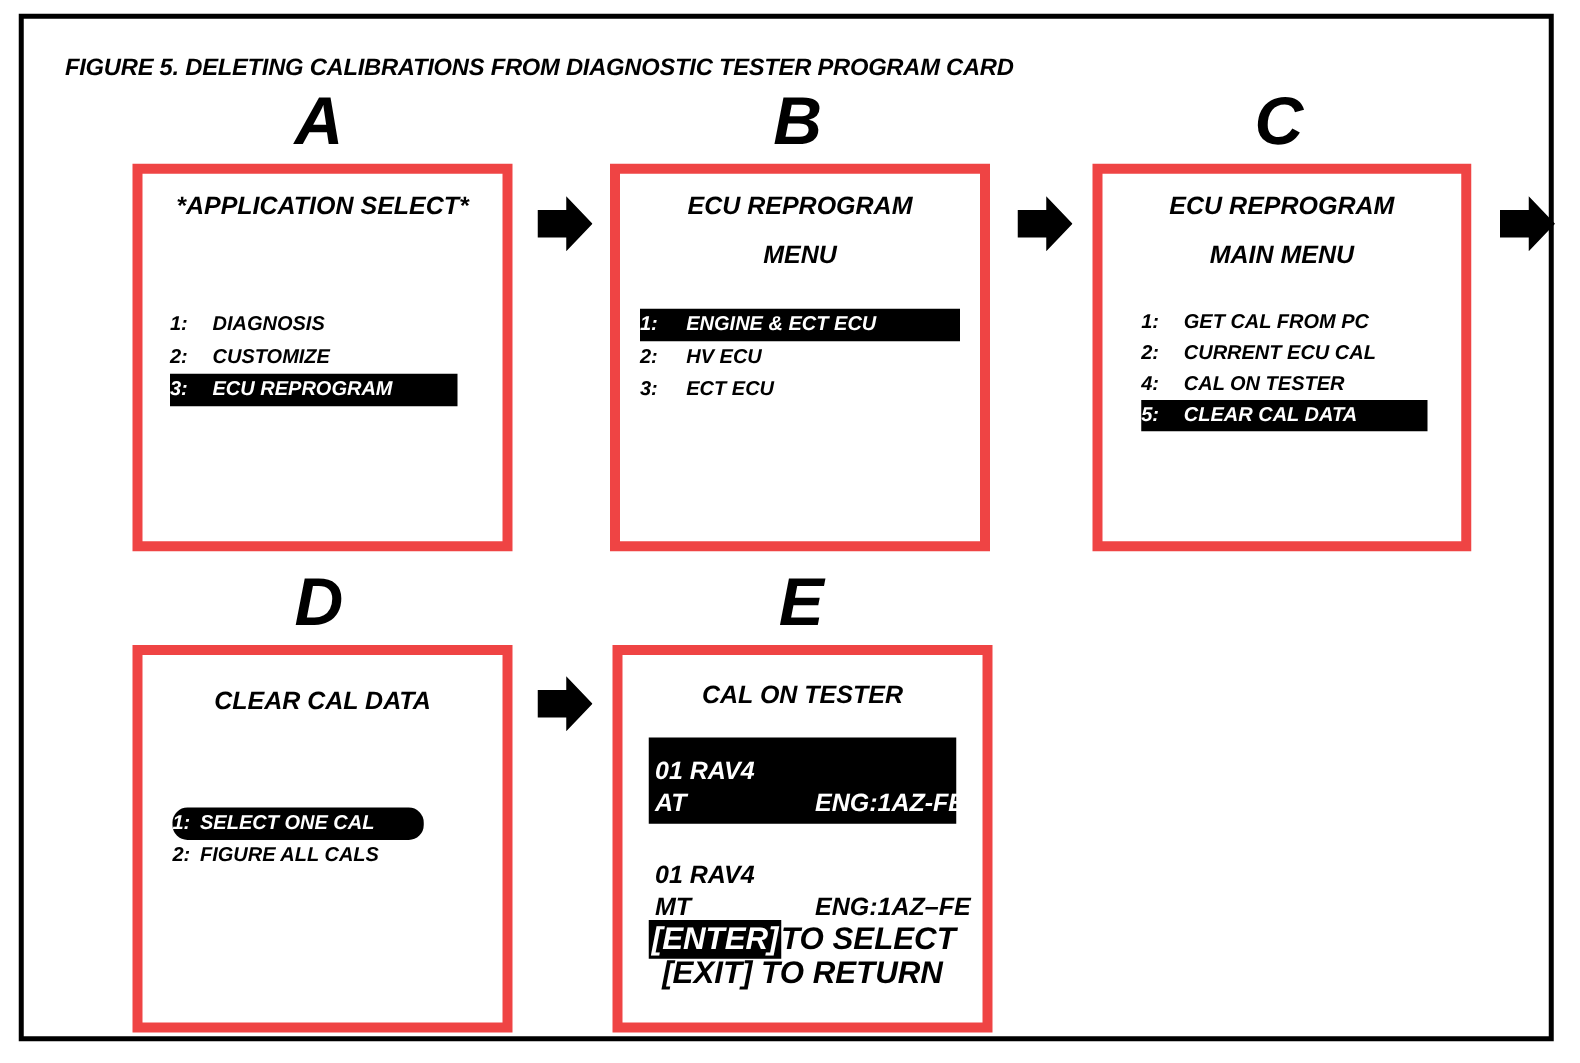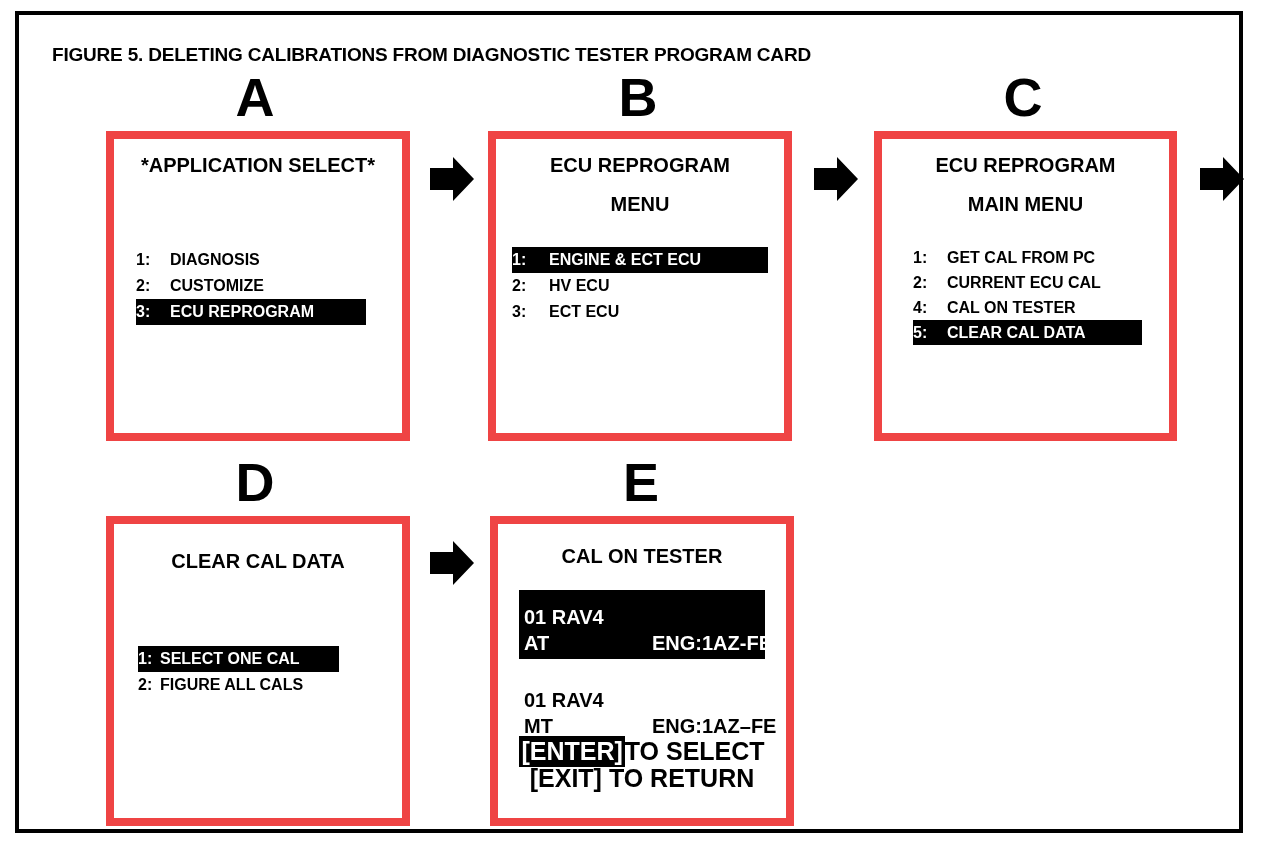--- a/index.html
+++ b/index.html
@@ -17,20 +17,21 @@
 
   #figure-frame {
     position: absolute;
     left: 15px;
     top: 11px;
     width: 1228px;
     height: 822px;
     border: 4px solid #000000;
     box-sizing: border-box;
     background: #ffffff;
+    font-style: italic;
   }
 
   #figure-caption {
     position: absolute;
     left: 33px;
     top: 29px;
     font-size: 19px;
     font-weight: bold;
     letter-spacing: -0.2px;
     white-space: nowrap;
@@ -102,21 +103,21 @@
   #screen-c .menu-list { top: 106px; left: 31px; }
   #screen-c .menu-item { line-height: 25px; }
   #screen-c .menu-item .num { width: 34px; }
   #screen-c .menu-item.selected { padding-right: 10px; margin-right: 27px; }
 
   
   #screen-d { left: 87px; top: 501px; width: 304px; height: 310px; }
   #screen-d .screen-title { margin-top: 25px; }
   #screen-d .menu-list { top: 122px; left: 24px; }
   #screen-d .menu-item .num { width: 22px; }
-  #screen-d .menu-item.selected { padding-right: 6px; margin-right: 63px; }
+  #screen-d .menu-item.selected { padding-right: 6px; margin-right: 63px; border-radius: 12px; }
 
   
   #screen-e { left: 471px; top: 501px; width: 304px; height: 310px; }
   #screen-e .screen-title { margin-top: 20px; }
 
   .cal-list { position: absolute; top: 66px; left: 21px; right: 21px; }
   .cal-entry {
     margin-bottom: 14px;
     padding: 14px 0 3px 0;
   }

